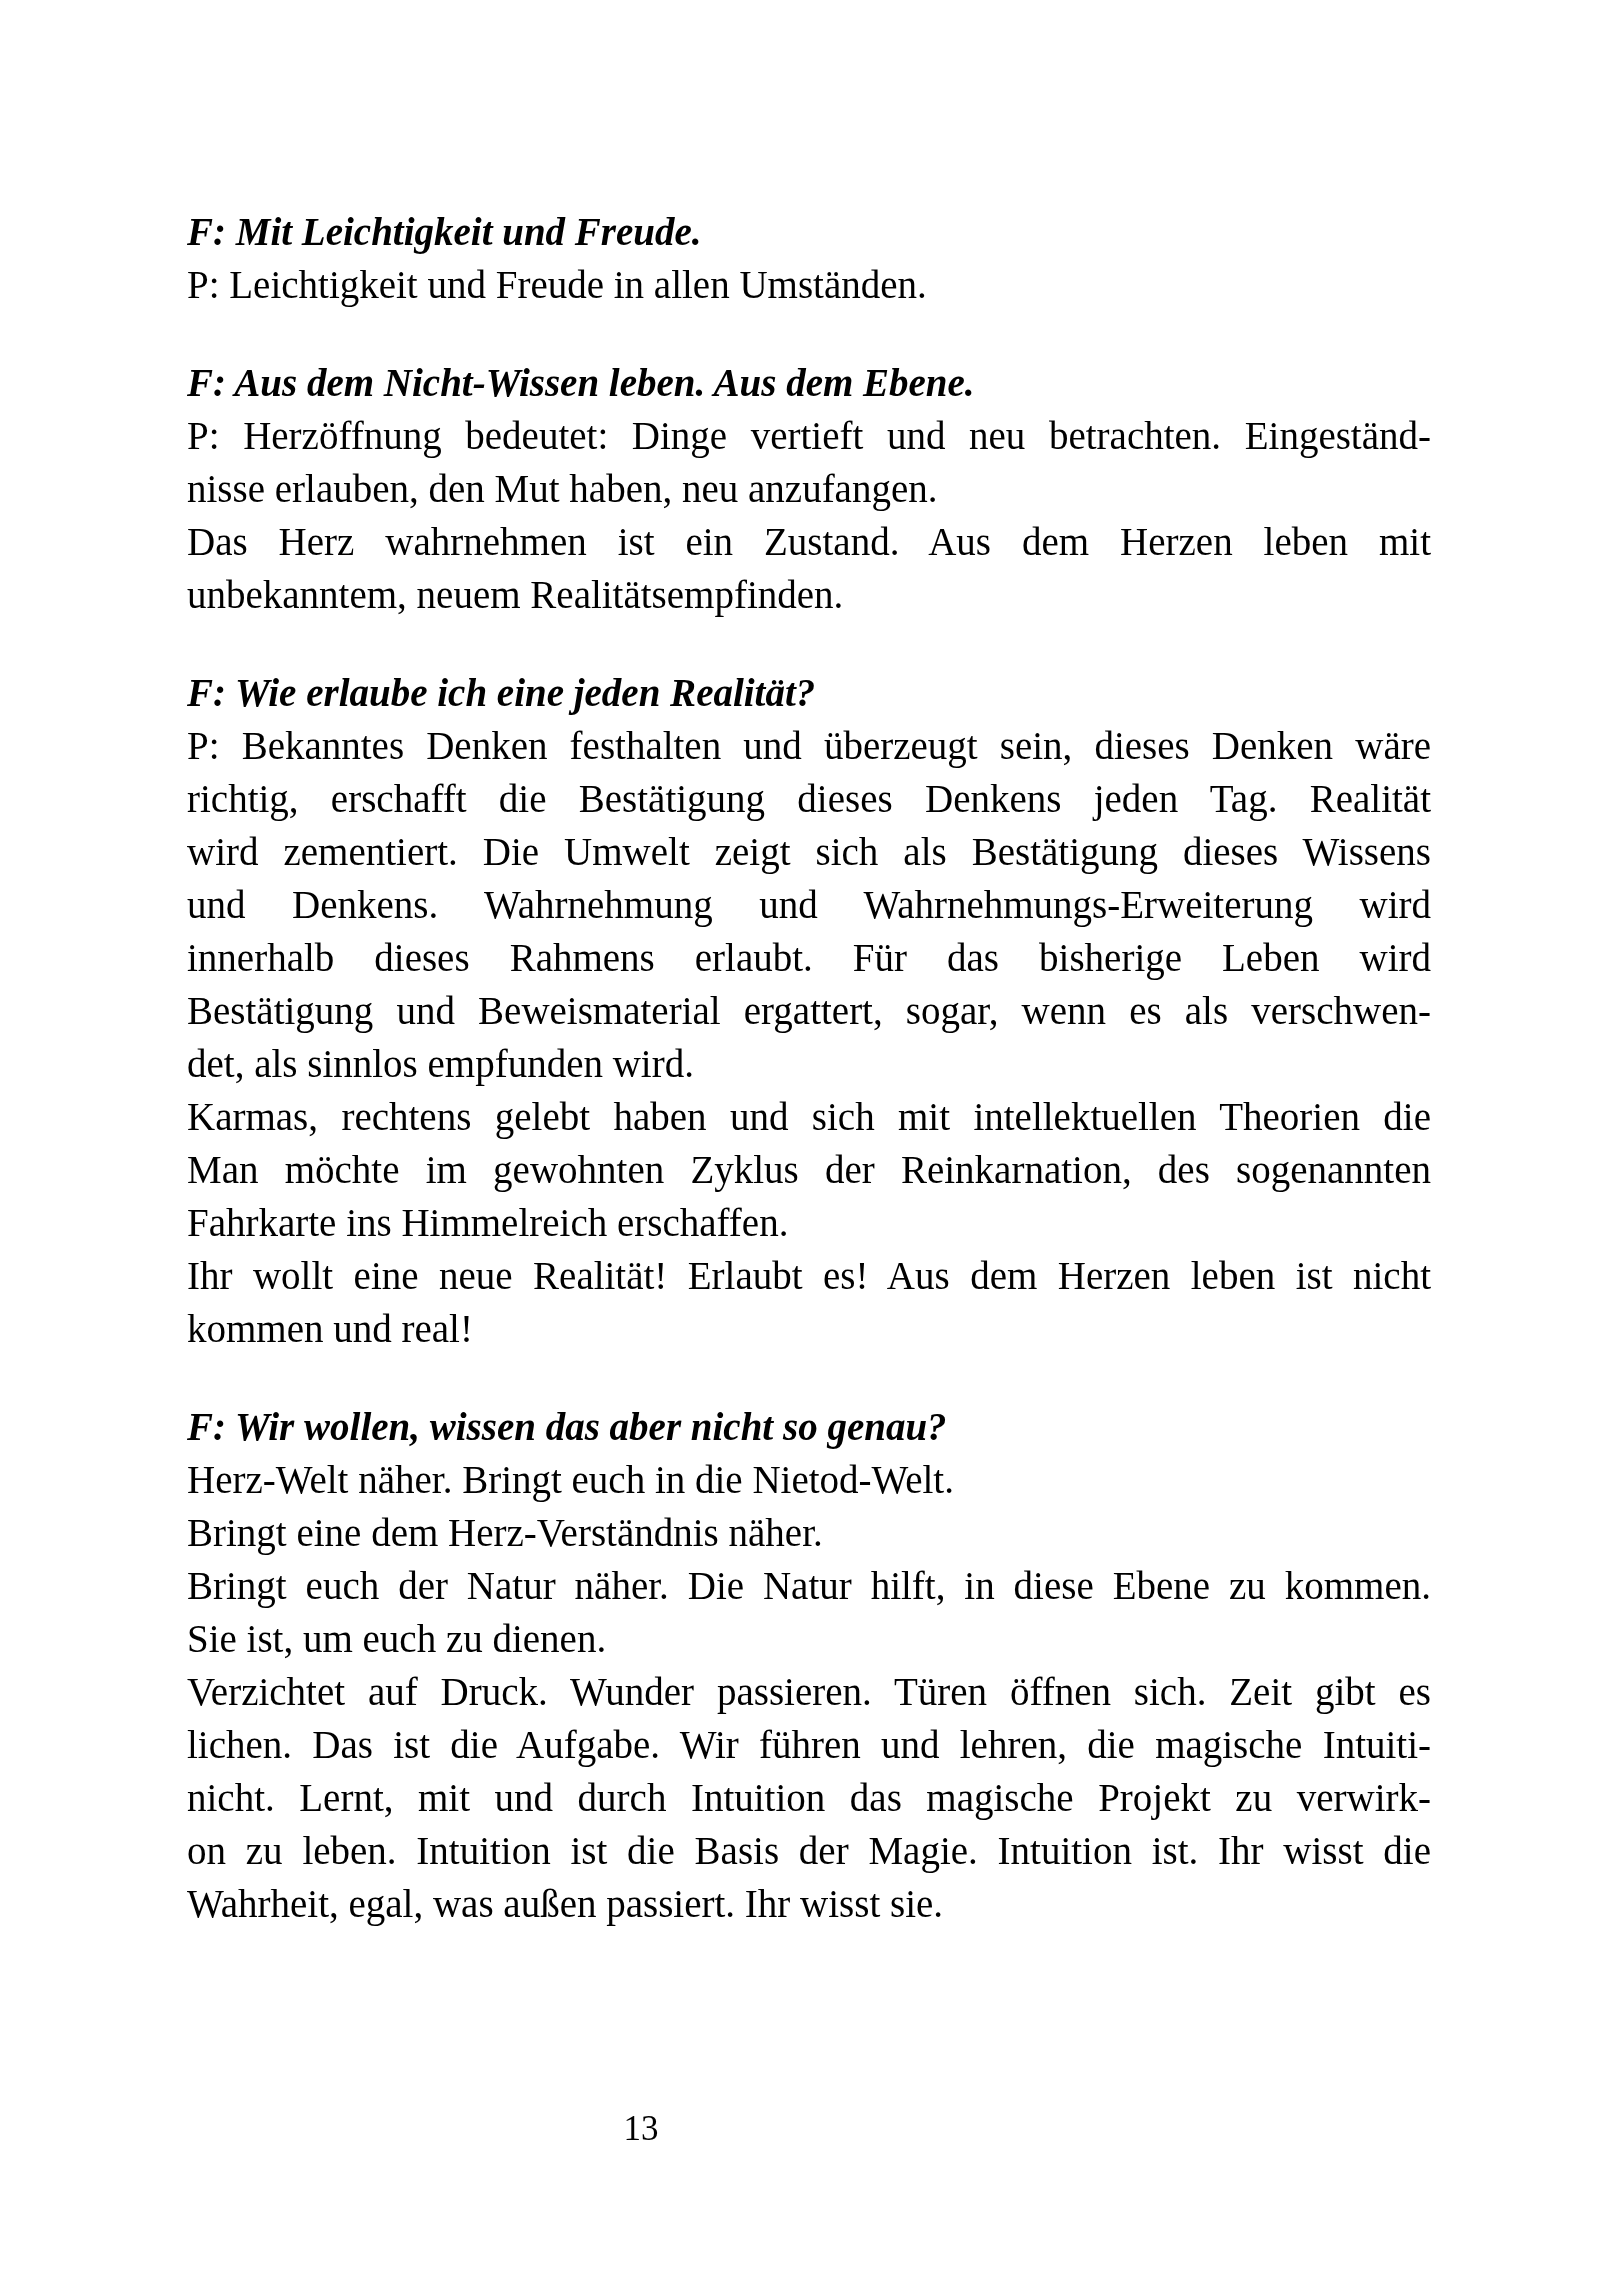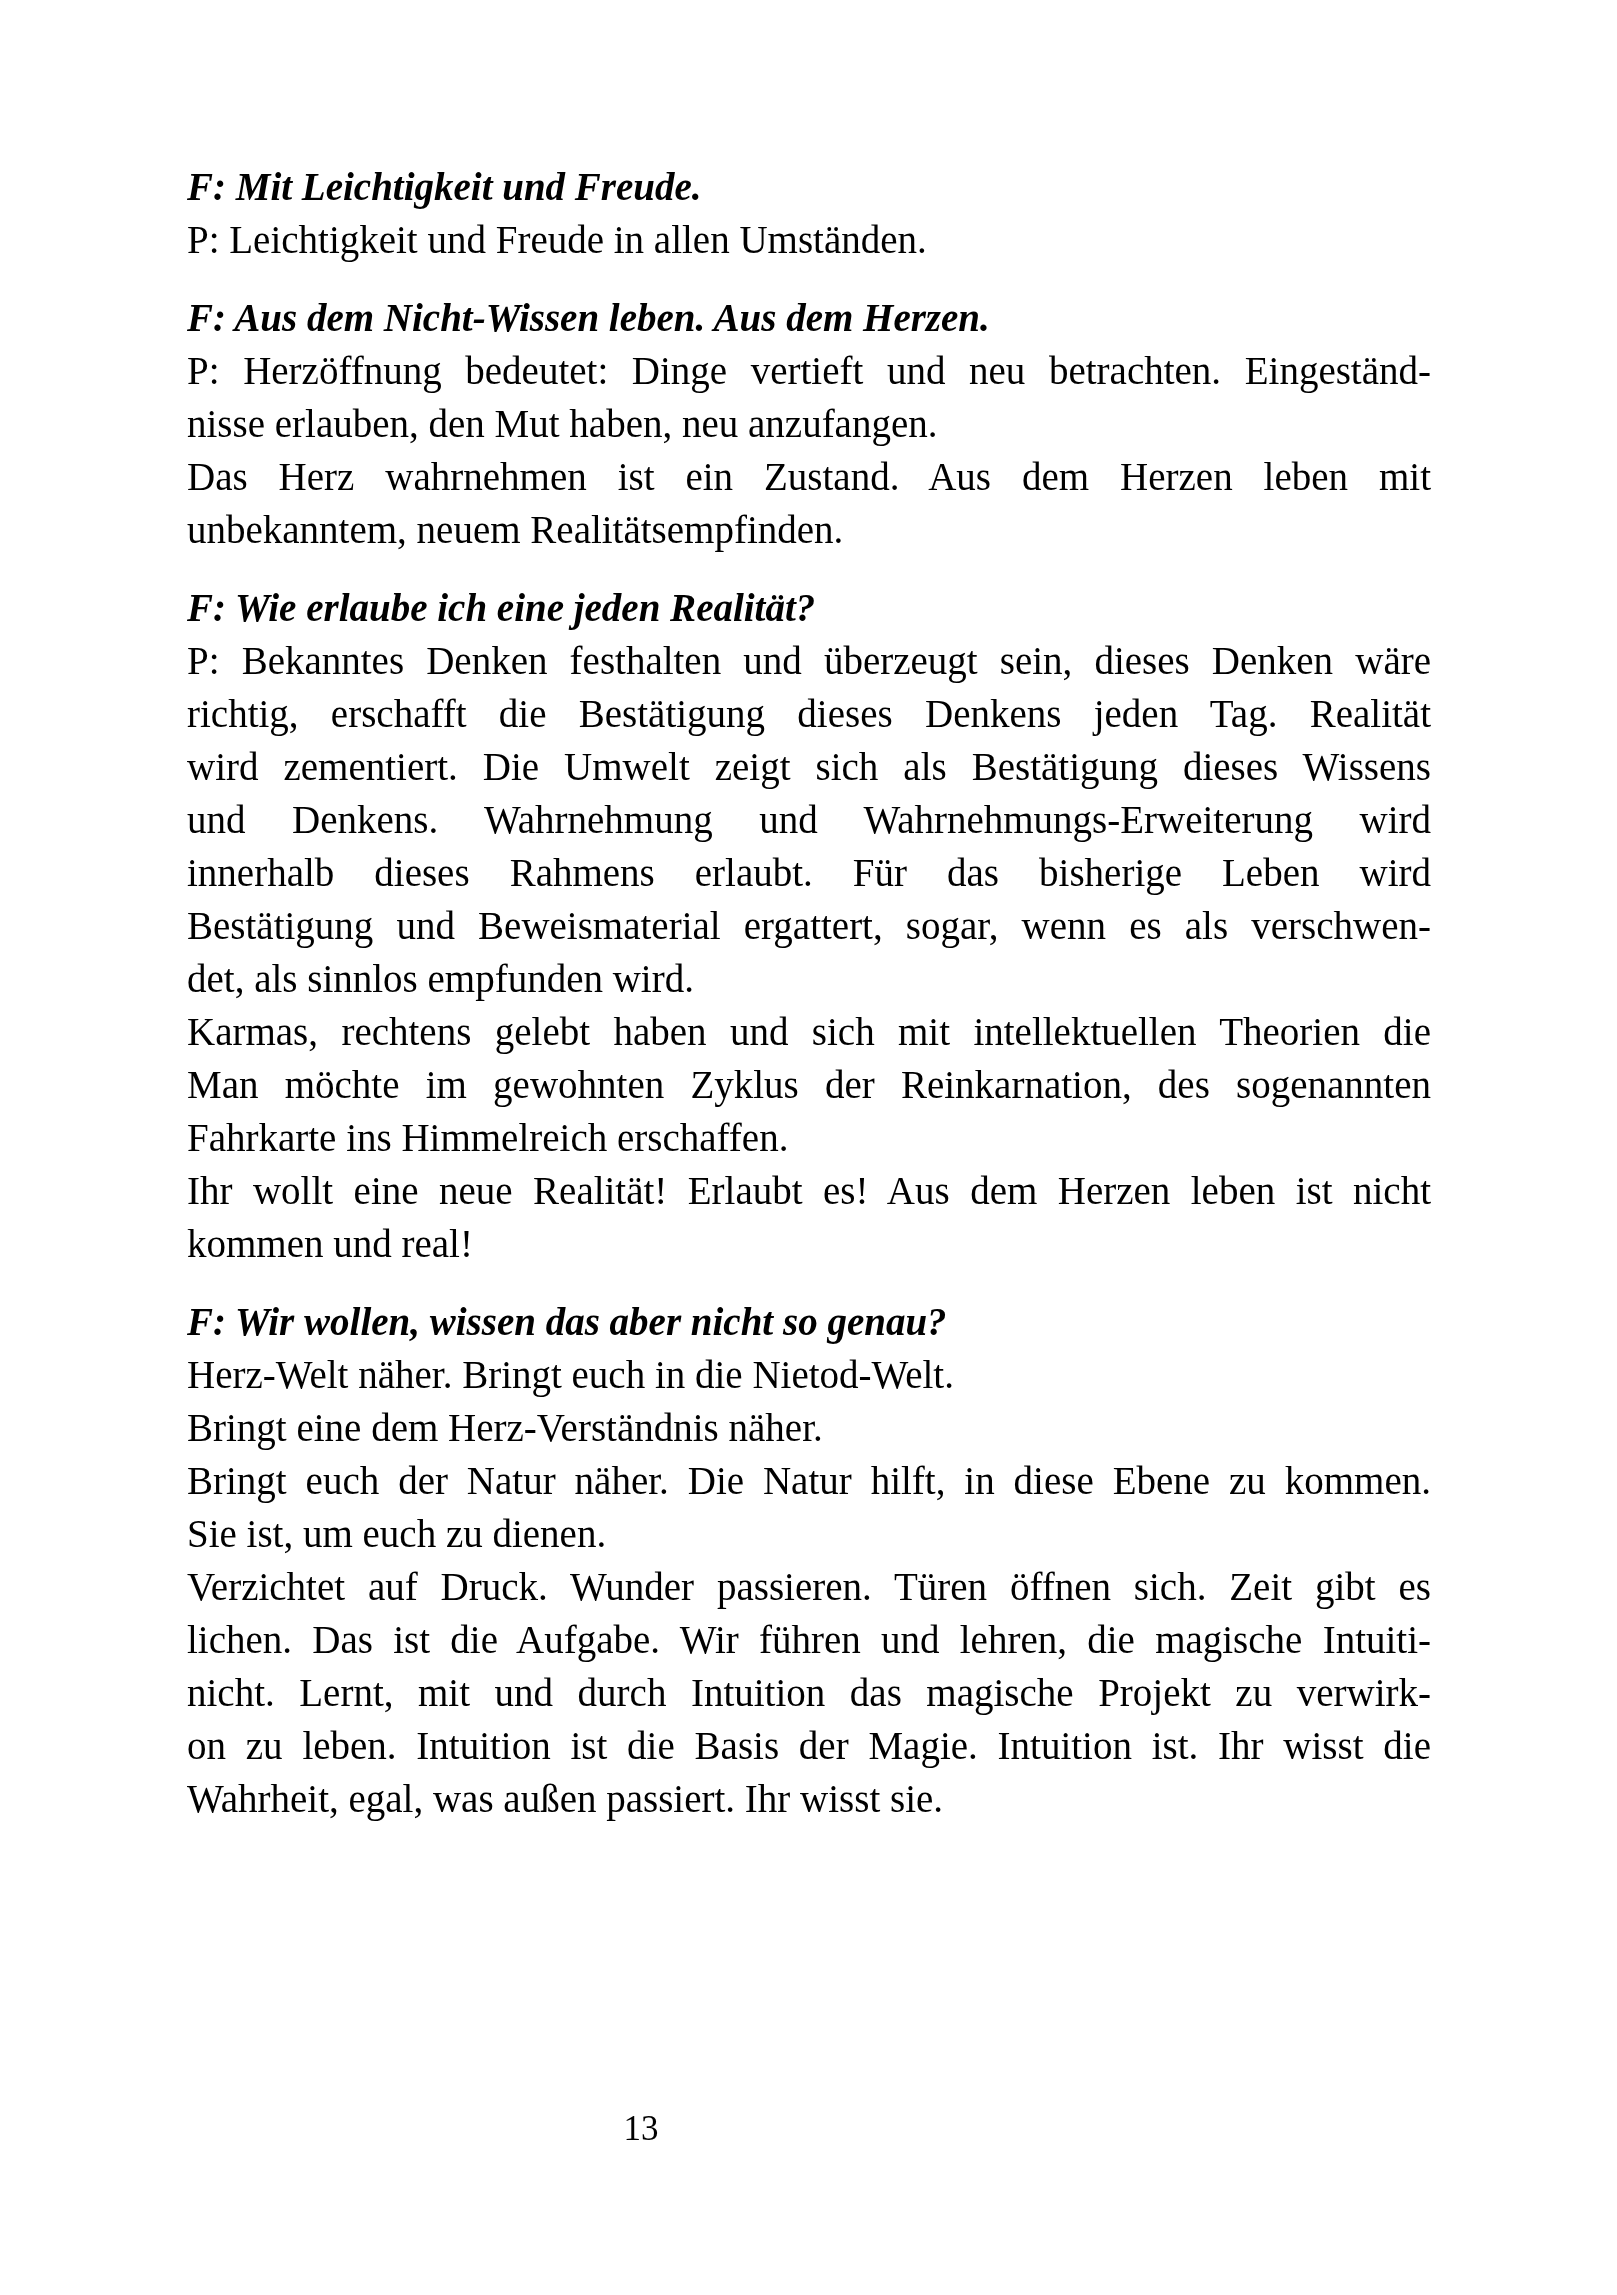--- a/index.html
+++ b/index.html
@@ -3,40 +3,40 @@
 <meta charset="utf-8">
 <style>
   html, body { margin: 0; padding: 0; background: #ffffff; }
   body { width: 1618px; height: 2295px; position: relative; overflow: hidden; }
   .page {
     position: absolute; left: 187px; top: 160px; width: 1244px;
     font-family: "Liberation Serif", "DejaVu Serif", serif;
     font-size: 39px; color: #000; line-height: 53px;
   }
   .block { margin: 0 0 25px 0; }
-  .q { font-weight: bold; font-style: italic; display: block; white-space: nowrap; }
+  .q { font-weight: bold; font-style: italic; display: block; white-space: nowrap; margin-top: 45px; }
   .ln { display: block; white-space: nowrap; }
   .j { text-align: justify; text-align-last: justify; white-space: normal; }
   .pagenum {
     position: absolute; left: 0; width: 1282px; top: 2109px; text-align: center;
     font-family: "Liberation Serif", "DejaVu Serif", serif; font-size: 35px; color: #000;
   }
 </style>
 </head>
 <body>
 
 <div class="page">
 
   <div class="block">
     <span class="q">F: Mit Leichtigkeit und Freude.</span>
     <span class="ln">P: Leichtigkeit und Freude in allen Umständen.</span>
   </div>
 
   <div class="block">
-    <span class="q">F: Aus dem Nicht-Wissen leben. Aus dem Herzen.</span>
+    <span class="q">F: Aus dem Nicht-Wissen leben. Aus dem Ebene.</span>
     <span class="ln j">P: Herzöffnung bedeutet: Dinge vertieft und neu betrachten. Eingeständ-</span>
     <span class="ln">nisse erlauben, den Mut haben, neu anzufangen.</span>
     <span class="ln j">Das Herz wahrnehmen ist ein Zustand. Aus dem Herzen leben mit</span>
     <span class="ln">unbekanntem, neuem Realitätsempfinden.</span>
   </div>
 
   <div class="block">
     <span class="q">F: Wie erlaube ich eine jeden Realität?</span>
     <span class="ln j">P: Bekanntes Denken festhalten und überzeugt sein, dieses Denken wäre</span>
     <span class="ln j">richtig, erschafft die Bestätigung dieses Denkens jeden Tag. Realität</span>

